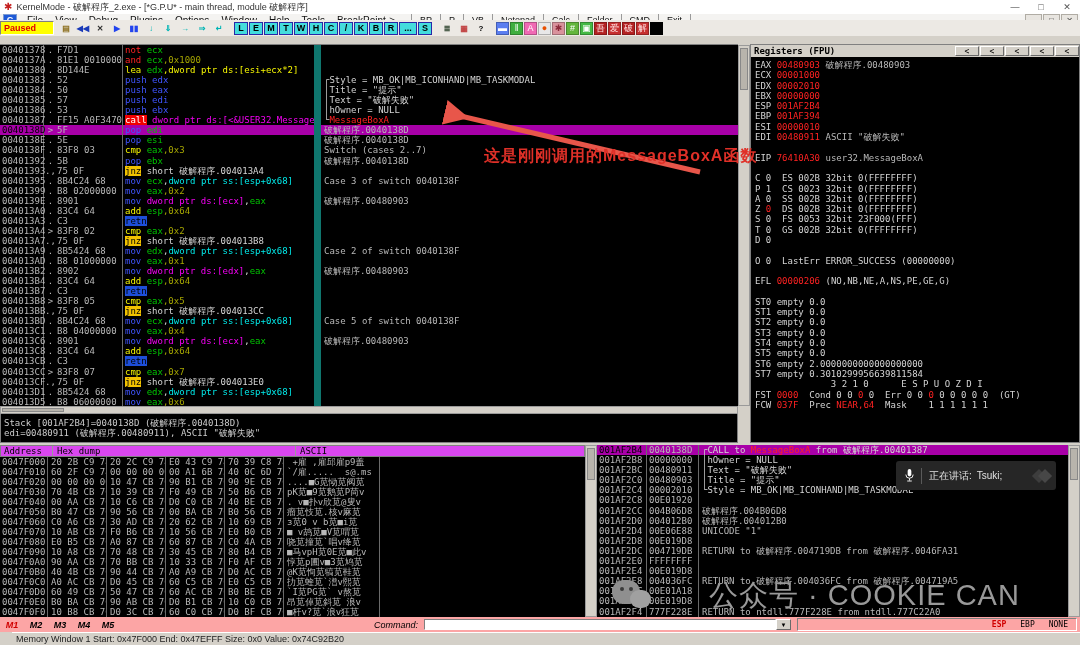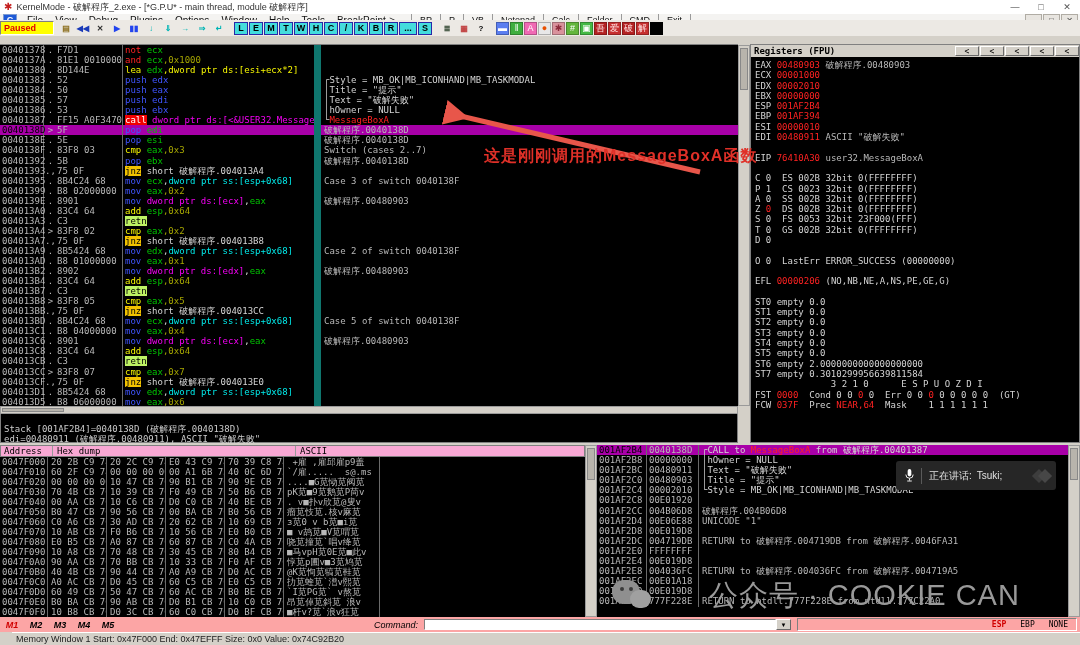--- a/index.html
+++ b/index.html
@@ -44,21 +44,21 @@
   .drow{display:flex;height:10.05px;line-height:10.05px;white-space:pre;}
   .drow .addr{width:44px;flex:none;color:#b8b8b8;border-right:1px solid #6a6a6a;padding-left:2px;box-sizing:border-box;}
   .drow .mark{width:13px;flex:none;color:#b8b8b8;text-align:center;}
   .drow .bytes{width:66px;flex:none;color:#b8b8b8;overflow:hidden;border-right:1px solid #6a6a6a;box-sizing:border-box;}
   .drow .ins{width:198px;flex:none;overflow:hidden;border-right:7px solid #0f766e;padding-left:2px;box-sizing:border-box;}
   .drow .cmt{flex:1;overflow:hidden;padding-left:3px;}
   .drow.sel{background:#a800a8;}
   .drow.sel .addr{color:#000;}
   .w{color:#d4d4d4}.gy{color:#b8b8b8}.r{color:#ff2222}.b{color:#4055ff}.g{color:#00c400}
   .y{color:#f6f600}.o{color:#a6a600}.c{color:#00eaea}.m{color:#f600f6}
-  .rb{background:#f00000;color:#ffffff}.yb{background:#f2c200;color:#000}.cb{background:#bef264;color:#000}
+  .rb{background:#f00000;color:#ffffff}.yb{background:#f2c200;color:#000}.cb{background:#1d4ed8;color:#000}
   
   .anno-svg{position:absolute;left:0;top:44px;pointer-events:none;z-index:4;}
   .anno-text{position:absolute;left:484px;top:146px;z-index:4;color:#e03028;font-size:16px;
              font-weight:bold;letter-spacing:1px;}
   
   .vscroll{position:absolute;background:#d4d0c8;border:1px solid #9a9a9a;box-sizing:border-box;}
   .thumb{position:absolute;left:1px;right:1px;background:#b8b4ac;border:1px solid #888;}
   .hsplit{position:absolute;left:0;top:406px;width:738px;height:8px;background:#d4d0c8;
           border:1px solid #9a9a9a;box-sizing:border-box;}
   
@@ -66,24 +66,24 @@
              border:1px solid #808080;box-sizing:border-box;}
   .reg-header{height:12px;background:#d4d0c8;display:flex;align-items:center;
               font-family:"DejaVu Sans Mono",monospace;font-size:9px;font-weight:bold;color:#000;padding-left:3px;}
   .reg-arrows{margin-left:auto;display:flex;}
   .reg-arrow{width:24px;height:10px;background:#d4d0c8;border:1px solid;border-color:#fff #6a6a6a #6a6a6a #fff;
              font-size:8px;line-height:9px;text-align:center;font-weight:normal;margin-left:1px;box-sizing:border-box;}
   .reg-body{padding:3px 0 0 4px;}
   .rline{height:10.3px;line-height:10.3px;white-space:pre;overflow:hidden;}
   
   .infopane{position:absolute;left:0;top:414px;width:738px;height:29px;background:#000;
-            padding:10px 0 0 3px;box-sizing:border-box;border:1px solid #808080;border-top:none;}
+            padding:4px 0 0 3px;box-sizing:border-box;border:1px solid #808080;border-top:none;}
   .iline{height:10px;line-height:10px;color:#cccccc;white-space:pre;}
   
-  .hex-header{position:absolute;left:0;top:445px;width:585px;height:12px;background:#f9a8d4;
+  .hex-header{position:absolute;left:0;top:445px;width:585px;height:12px;background:#d946ef;
               border:1px solid #808080;box-sizing:border-box;display:flex;
               font-family:"DejaVu Sans Mono",monospace;font-size:9px;color:#000;line-height:10px;}
   .hex-header .hh-addr{width:48px;flex:none;padding-left:3px;border-right:1px solid #9a9a9a;}
   .hex-header .hh-dump{width:238px;flex:none;padding-left:4px;border-right:1px solid #9a9a9a;}
   .hex-header .hh-ascii{padding-left:4px;}
   .hexpanel{position:absolute;left:0;top:457px;width:585px;height:160px;background:#000;overflow:hidden;}
   .hrow{display:flex;height:10px;line-height:10px;white-space:pre;color:#b8b8b8;}
   .hrow .haddr{width:48px;flex:none;padding-left:2px;border-right:1px solid #6a6a6a;box-sizing:border-box;}
   .hrow .hgrp{width:59px;flex:none;padding-left:3px;border-right:1px solid #6a6a6a;box-sizing:border-box;overflow:hidden;}
   .hrow .hascii{width:96px;flex:none;padding-left:3px;border-right:1px solid #6a6a6a;box-sizing:border-box;overflow:hidden;}
@@ -364,20 +364,21 @@
   </div>
 
   <div class="stackpanel codefont" id="stackpanel">
       <div class="srow sel"><span class="saddr">001AF2B4</span><span class="sval">0040138D</span><span class="scmt"><span class="w">┌CALL to </span><span class="r">MessageBoxA</span><span class="w"> from 破解程序.00401387</span></span></div>
       <div class="srow"><span class="saddr">001AF2B8</span><span class="sval">00000000</span><span class="scmt"><span class="w">│hOwner = NULL</span></span></div>
       <div class="srow"><span class="saddr">001AF2BC</span><span class="sval">00480911</span><span class="scmt"><span class="w">│Text = "破解失败"</span></span></div>
       <div class="srow"><span class="saddr">001AF2C0</span><span class="sval">00480903</span><span class="scmt"><span class="w">│Title = "提示"</span></span></div>
       <div class="srow"><span class="saddr">001AF2C4</span><span class="sval">00002010</span><span class="scmt"><span class="w">└Style = MB_OK|MB_ICONHAND|MB_TASKMODAL</span></span></div>
       <div class="srow"><span class="saddr">001AF2C8</span><span class="sval">00E01920</span><span class="scmt"></span></div>
       <div class="srow"><span class="saddr">001AF2CC</span><span class="sval">004B06D8</span><span class="scmt"><span class="gy">破解程序.004B06D8</span></span></div>
+      <div class="srow"><span class="saddr">001AF2D0</span><span class="sval">004012B0</span><span class="scmt"><span class="gy">破解程序.004012B0</span></span></div>
       <div class="srow"><span class="saddr">001AF2D4</span><span class="sval">00E06E88</span><span class="scmt"><span class="gy">UNICODE "1"</span></span></div>
       <div class="srow"><span class="saddr">001AF2D8</span><span class="sval">00E019D8</span><span class="scmt"></span></div>
       <div class="srow"><span class="saddr">001AF2DC</span><span class="sval">004719DB</span><span class="scmt"><span class="gy">RETURN to 破解程序.004719DB from 破解程序.0046FA31</span></span></div>
       <div class="srow"><span class="saddr">001AF2E0</span><span class="sval">FFFFFFFF</span><span class="scmt"></span></div>
       <div class="srow"><span class="saddr">001AF2E4</span><span class="sval">00E019D8</span><span class="scmt"></span></div>
       <div class="srow"><span class="saddr">001AF2E8</span><span class="sval">004036FC</span><span class="scmt"><span class="gy">RETURN to 破解程序.004036FC from 破解程序.004719A5</span></span></div>
       <div class="srow"><span class="saddr">001AF2EC</span><span class="sval">00E01A18</span><span class="scmt"></span></div>
       <div class="srow"><span class="saddr">001AF2F0</span><span class="sval">00E019D8</span><span class="scmt"></span></div>
       <div class="srow"><span class="saddr">001AF2F4</span><span class="sval">777F228E</span><span class="scmt"><span class="gy">RETURN to ntdll.777F228E from ntdll.777C22A0</span></span></div>
     </div>

